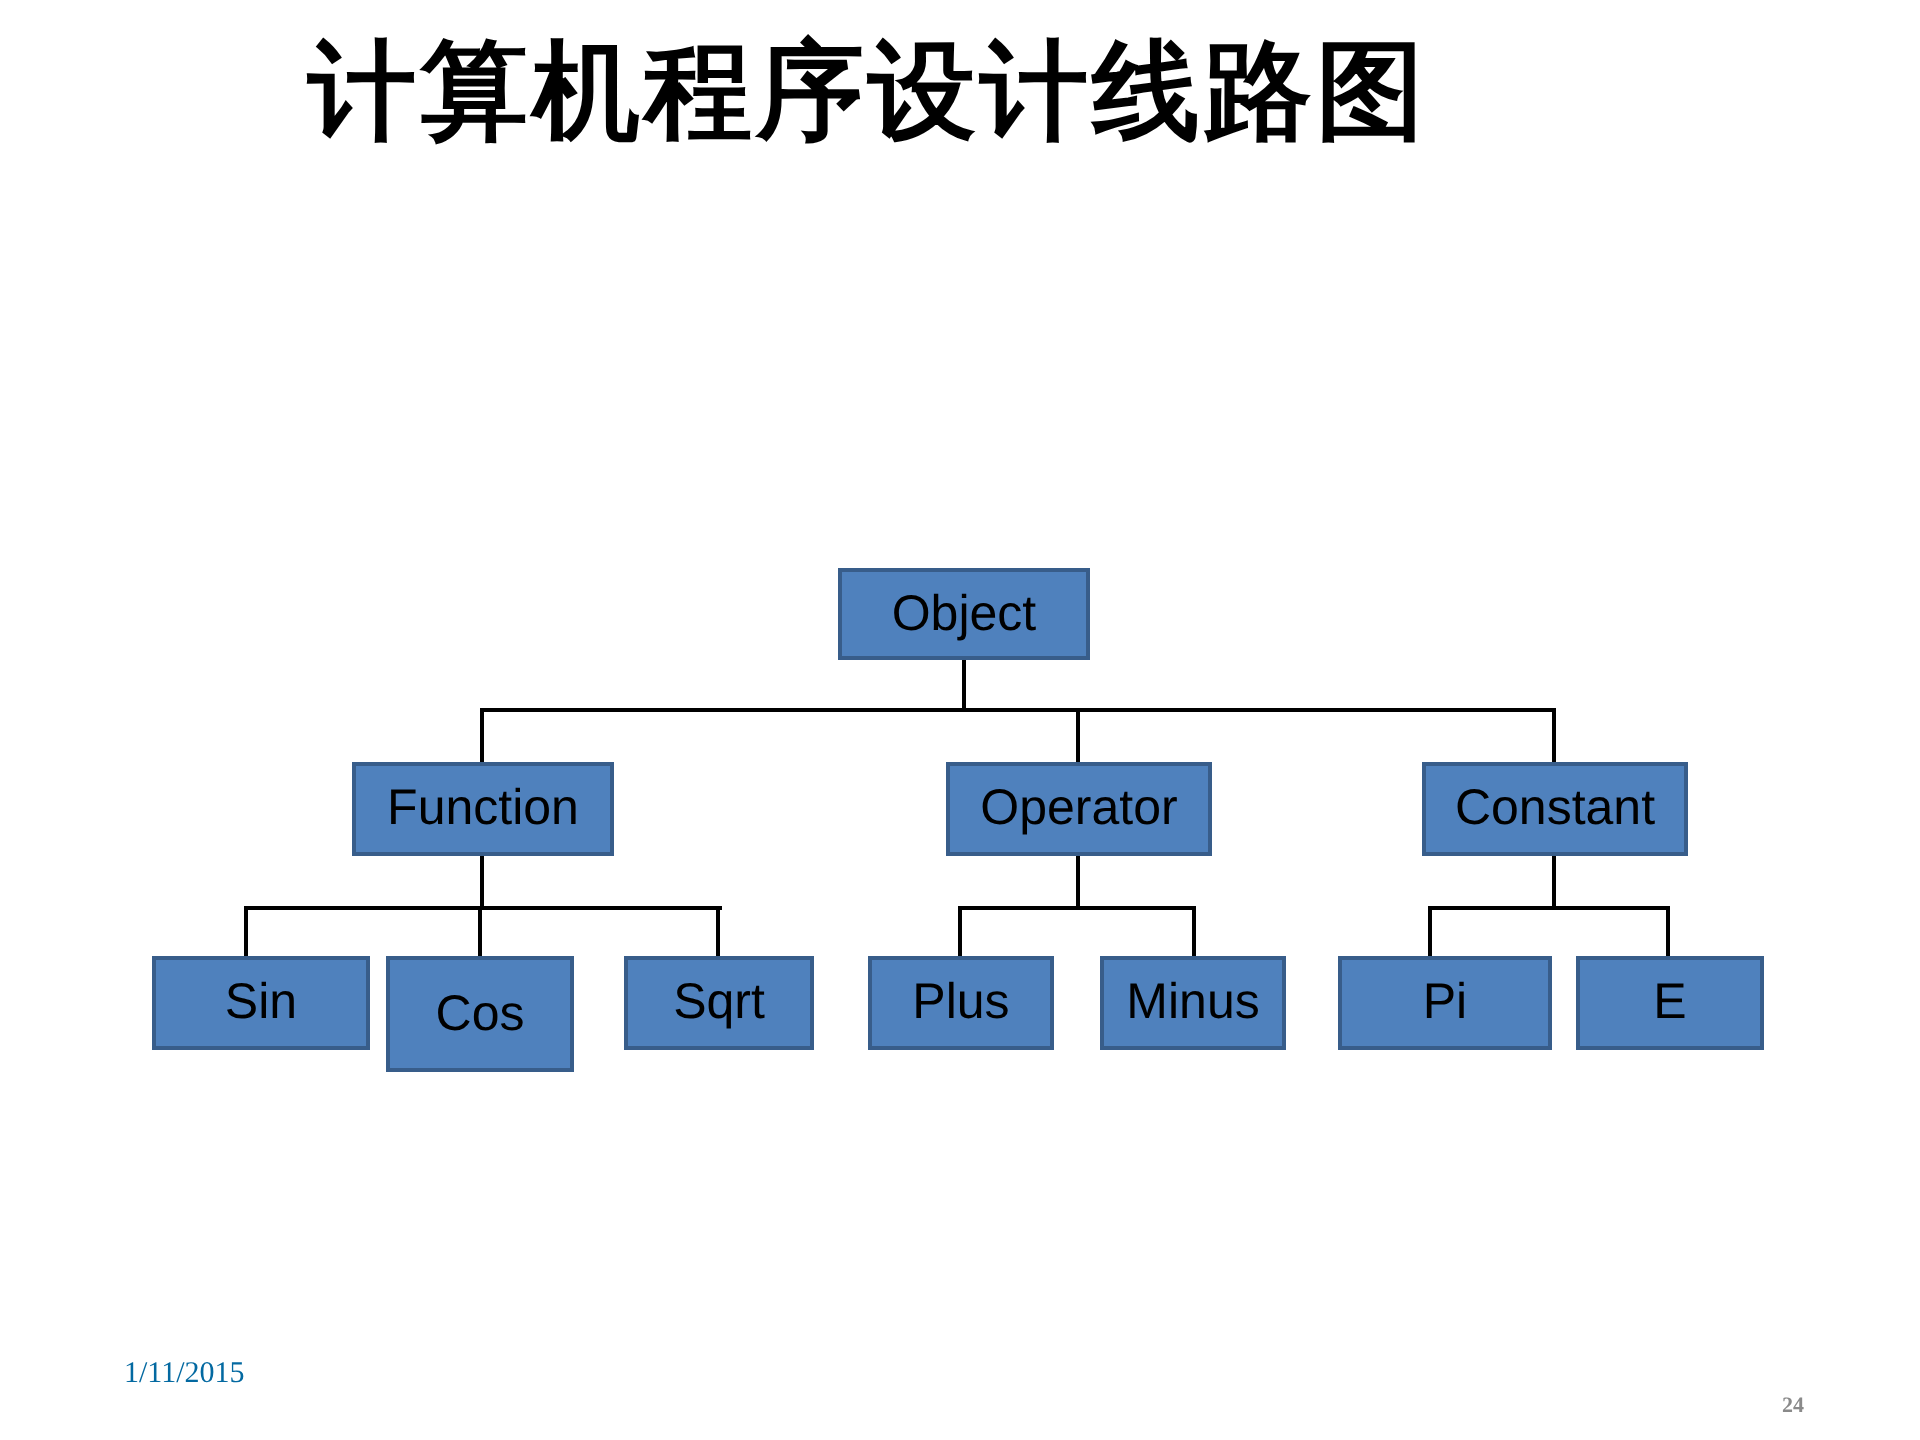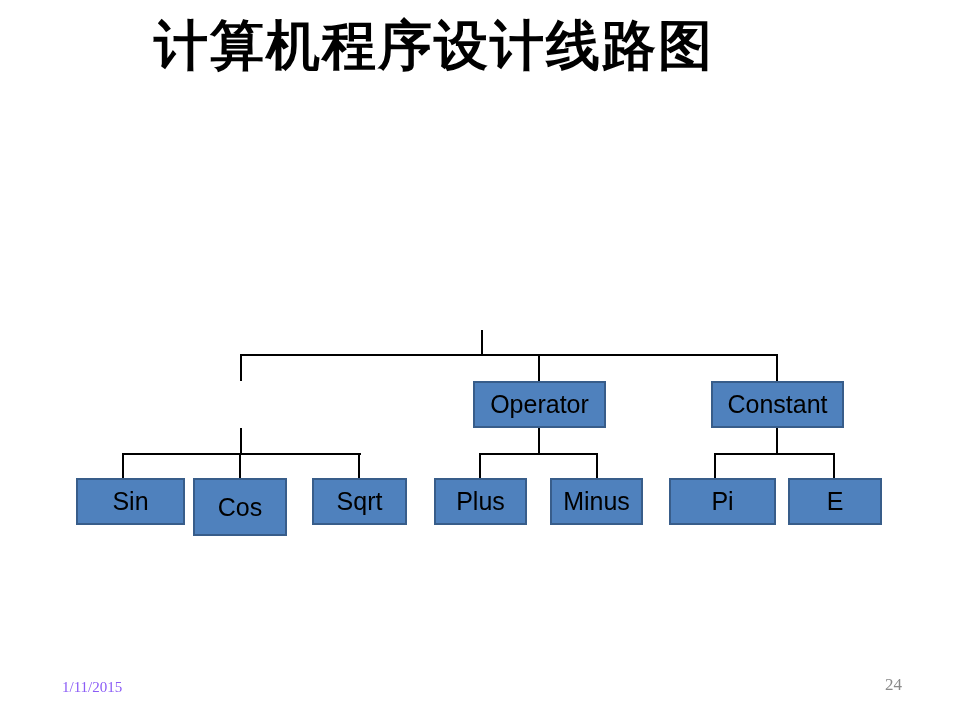--- a/index.html
+++ b/index.html
@@ -59,30 +59,31 @@
   #n-sqrt     { left: 312px; top: 478px; width: 95px;  height: 47px; text-align: center; }
   #n-plus     { left: 434px; top: 478px; width: 93px;  height: 47px; }
   #n-minus    { left: 550px; top: 478px; width: 93px;  height: 47px; }
   #n-pi       { left: 669px; top: 478px; width: 107px;  height: 47px; }
   #n-e        { left: 788px; top: 478px; width: 94px;  height: 47px; }
   .footer-date {
     position: absolute;
     left: 62px;
     bottom: 24px;
     font-size: 15px;
-    color: #8b5cf6;
+    color: #0369a1;
     font-family: "Liberation Serif", serif;
   }
   .footer-page {
     position: absolute;
     right: 58px;
-    bottom: 25px;
-    font-size: 17px;
+    bottom: 11px;
+    font-size: 11px;
     color: #8a8a8a;
     font-family: "Liberation Serif", serif;
+    font-weight: bold;
   }
 </style>
 </head>
 <body>
 
 <div class="slide">
 
   <h1 class="title">计算机程序设计线路图</h1>
 
   <div class="diagram">
@@ -102,20 +103,22 @@
     <div class="ln" style="left:538px; top:428px; width:2px; height:26px;"></div>
     <div class="ln" style="left:479px; top:453px; width:119px; height:2px;"></div>
     <div class="ln" style="left:479px; top:453px; width:2px; height:25px;"></div>
     <div class="ln" style="left:596px; top:453px; width:2px; height:25px;"></div>
 
     <div class="ln" style="left:776px; top:428px; width:2px; height:26px;"></div>
     <div class="ln" style="left:714px; top:453px; width:121px; height:2px;"></div>
     <div class="ln" style="left:714px; top:453px; width:2px; height:25px;"></div>
     <div class="ln" style="left:833px; top:453px; width:2px; height:25px;"></div>
 
+    <div class="node" id="n-object">Object</div>
+    <div class="node" id="n-function">Function</div>
     <div class="node" id="n-operator">Operator</div>
     <div class="node" id="n-constant">Constant</div>
     <div class="node" id="n-sin">Sin</div>
     <div class="node" id="n-cos">Cos</div>
     <div class="node" id="n-sqrt">Sqrt</div>
     <div class="node" id="n-minus">Minus</div>
     <div class="node" id="n-plus">Plus</div>
     <div class="node" id="n-pi">Pi</div>
     <div class="node" id="n-e">E</div>
 

